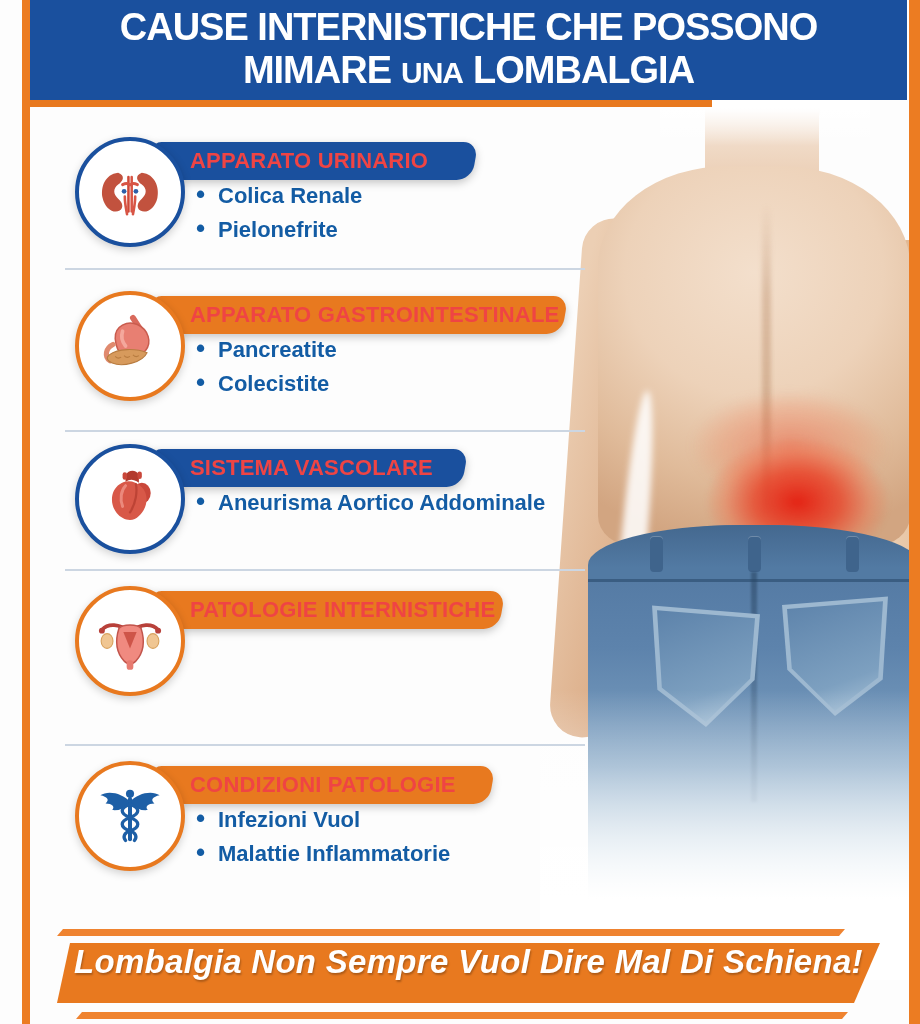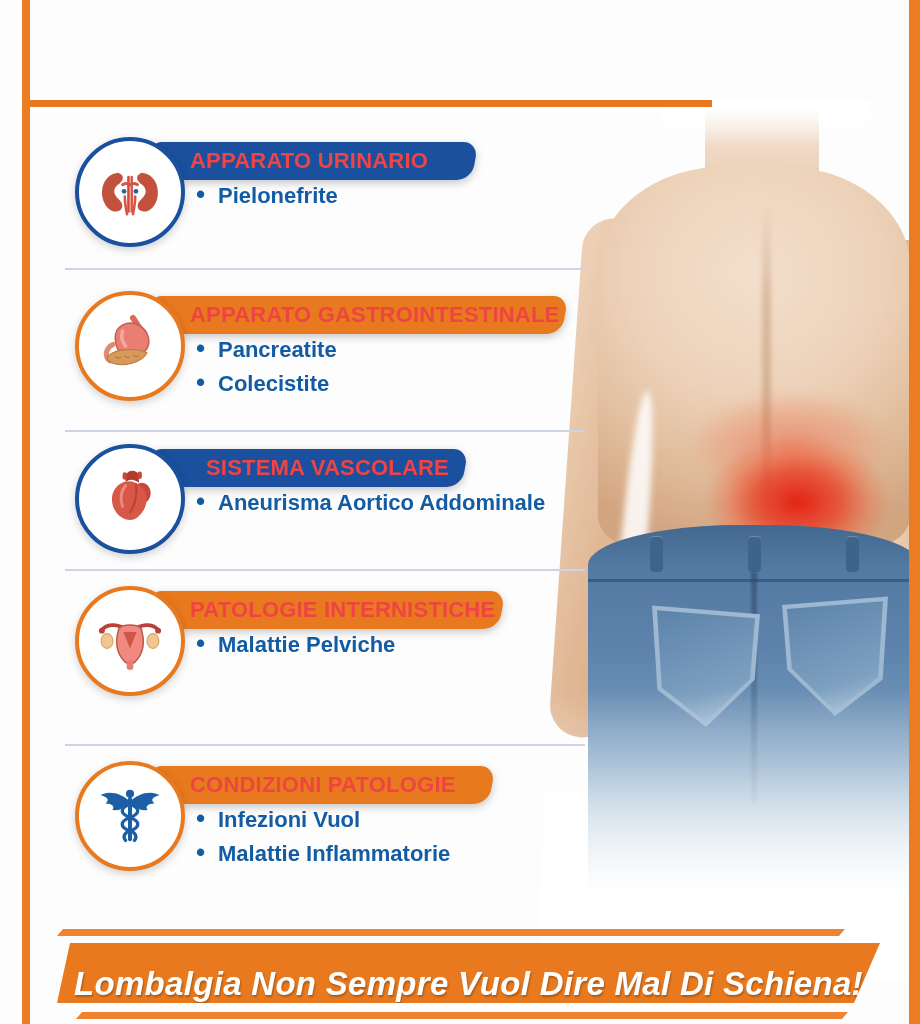--- a/index.html
+++ b/index.html
@@ -74,38 +74,38 @@
   .s1{top:137px;} .s2{top:291px;} .s3{top:444px;} .s4{top:586px;} .s5{top:761px;}
   .badge-circle{position:absolute;left:75px;top:0;width:102px;height:102px;border-radius:50%;
             background:#fff;border:4px solid var(--col);box-shadow:0 3px 8px rgba(0,0,0,.18);
             display:flex;align-items:center;justify-content:center;z-index:3;}
   .pill{position:absolute;left:150px;top:5px;height:38px;z-index:2;}
   .pill::before{content:"";position:absolute;inset:0;background:var(--col);
             transform:skewX(-10deg);border-radius:8px 15px 15px 8px;}
   .pill{filter:drop-shadow(0 3px 4px rgba(0,0,0,.22));}
   .pill-label{position:relative;z-index:1;display:block;line-height:38px;padding-left:40px;
             color:#ef4444;font-weight:700;font-size:22px;letter-spacing:.2px;white-space:nowrap;}
-  .s1 .pill{width:325px;} .s2 .pill{width:415px;} .s3 .pill{width:315px;text-align:center;} .s4 .pill{width:352px;} .s5 .pill{width:342px;}
+  .s1 .pill{width:325px;} .s2 .pill{width:415px;} .s3 .pill{width:315px;} .s4 .pill{width:352px;} .s5 .pill{width:342px;}
   .items{position:absolute;left:196px;top:46px;margin:0;padding:0;list-style:none;}
   .items li{position:relative;margin:0 0 9px 0;padding-left:22px;line-height:25px;
             color:var(--bullet_text_blue,#135ca4);font-size:22px;font-weight:700;}
   .items li::before{content:"•";position:absolute;left:0;top:-1px;font-size:26px;color:var(--bullet_text_blue,#135ca4);}
 
   .divider{position:absolute;left:65px;width:520px;height:2px;background:var(--divider_gray,#ccd6e2);z-index:5;}
   .d1{top:268px;} .d2{top:430px;} .d3{top:569px;} .d4{top:744px;}
 
   
   .footer-line{position:absolute;height:7px;background:#ef8330;z-index:15;
             clip-path:polygon(6px 0,100% 0,calc(100% - 6px) 100%,0 100%);}
   .footer-line.top{left:57px;top:929px;width:788px;}
   .footer-line.bottom{left:76px;top:1012px;width:772px;}
   .footer-banner{position:absolute;left:57px;top:943px;width:823px;height:60px;z-index:15;
             background:var(--brand_orange,#e8791f);
             clip-path:polygon(13px 0,100% 0,calc(100% - 26px) 100%,0 100%);
-            display:flex;align-items:flex-end;justify-content:center;
+            display:flex;align-items:flex-start;justify-content:center;
             filter:drop-shadow(0 3px 3px rgba(0,0,0,.18));}
   .footer-banner .banner-text{color:#fff;font-size:33px;font-weight:700;font-style:italic;
             letter-spacing:.3px;text-shadow:1px 2px 2px rgba(0,0,0,.25);white-space:nowrap;}
 </style>
 </head>
 <body>
 
 <div class="canvas">
 
   <div class="illustration">
@@ -127,20 +127,26 @@
     <div class="pocket pl">
         <div class="pocket-inner"></div>
       </div>
     <div class="pocket pr">
         <div class="pocket-inner"></div>
       </div>
     <div class="fig-fade-bottom"></div>
     <div class="fig-fade-top"></div>
   </div>
 
+  <div class="header-banner">
+    <div class="t1">CAUSE INTERNISTICHE CHE POSSONO</div>
+    <div class="t2">
+      <span>MIMARE</span><span class="small-word">UNA</span><span>LOMBALGIA</span>
+    </div>
+  </div>
   <div class="header-underline"></div>
 
   <div class="divider d1"></div>
   <div class="divider d2"></div>
   <div class="divider d3"></div>
   <div class="divider d4"></div>
 
   <section class="cause-section s1 blue">
     <div class="badge-circle">
       <svg width="74" height="74" viewBox="0 0 100 100">
@@ -153,20 +159,21 @@
         <circle cx="42" cy="49" r="3.2" fill="#2d5fa8"></circle>
         <circle cx="58" cy="49" r="3.2" fill="#2d5fa8"></circle>
         <path d="M43,56 C43,66 45,74 46,80" stroke="#d85545" stroke-width="3.5" fill="none" stroke-linecap="round"></path>
         <path d="M57,56 C57,66 55,74 54,80" stroke="#d85545" stroke-width="3.5" fill="none" stroke-linecap="round"></path>
       </svg>
     </div>
     <div class="pill">
       <span class="pill-label">APPARATO URINARIO</span>
     </div>
     <ul class="items">
+      <li><span>Colica Renale</span></li>
       <li><span>Pielonefrite</span></li>
     </ul>
   </section>
 
   <section class="cause-section s2 orange">
     <div class="badge-circle">
       <svg width="74" height="74" viewBox="0 0 100 100">
         <path d="M54,12 L63,26" stroke="#d96a5c" stroke-width="8" stroke-linecap="round"></path>
         <path d="M30,40 C29,23 47,15 60,21 C75,28 80,45 71,56 C62,66 50,68 42,63 C34,58 31,52 30,40 Z" fill="#e87f72" stroke="#c95c4e" stroke-width="2"></path>
         <path d="M40,30 C38,36 39,44 44,50" stroke="#f4a89c" stroke-width="5" fill="none" stroke-linecap="round"></path>
@@ -215,21 +222,20 @@
         <ellipse cx="81" cy="50" rx="8" ry="10" fill="#f0c692" stroke="#d8a25e" stroke-width="1.5"></ellipse>
         <path d="M35,33 C29,52 32,66 42,77 C46,82 54,82 58,77 C68,66 71,52 65,33 C60,27 40,27 35,33 Z" fill="#f08a80" stroke="#c2554c" stroke-width="2"></path>
         <path d="M41,38 L59,38 L50,60 Z" fill="#c84b40" opacity="0.85"></path>
         <rect x="45.5" y="76" width="9" height="13" rx="4" fill="#e77b70"></rect>
       </svg>
     </div>
     <div class="pill">
       <span class="pill-label">PATOLOGIE INTERNISTICHE</span>
     </div>
     <ul class="items">
-      <li><span>Malattie Pelviche</span></li>
     </ul>
   </section>
 
   <section class="cause-section s5 orange">
     <div class="badge-circle">
       <svg width="74" height="74" viewBox="0 0 100 100">
         <path d="M50,31 C40,19 20,15 10,22 C19,24 23,28 17,33 C26,33 30,37 26,42 C34,43 43,40 50,33 Z" fill="#1d5fa6"></path>
         <path d="M50,31 C60,19 80,15 90,22 C81,24 77,28 83,33 C74,33 70,37 74,42 C66,43 57,40 50,33 Z" fill="#1d5fa6"></path>
         <circle cx="50" cy="20" r="5.5" fill="#1d5fa6"></circle>
         <rect x="47.3" y="24" width="5.4" height="60" rx="2.7" fill="#1d5fa6"></rect>

